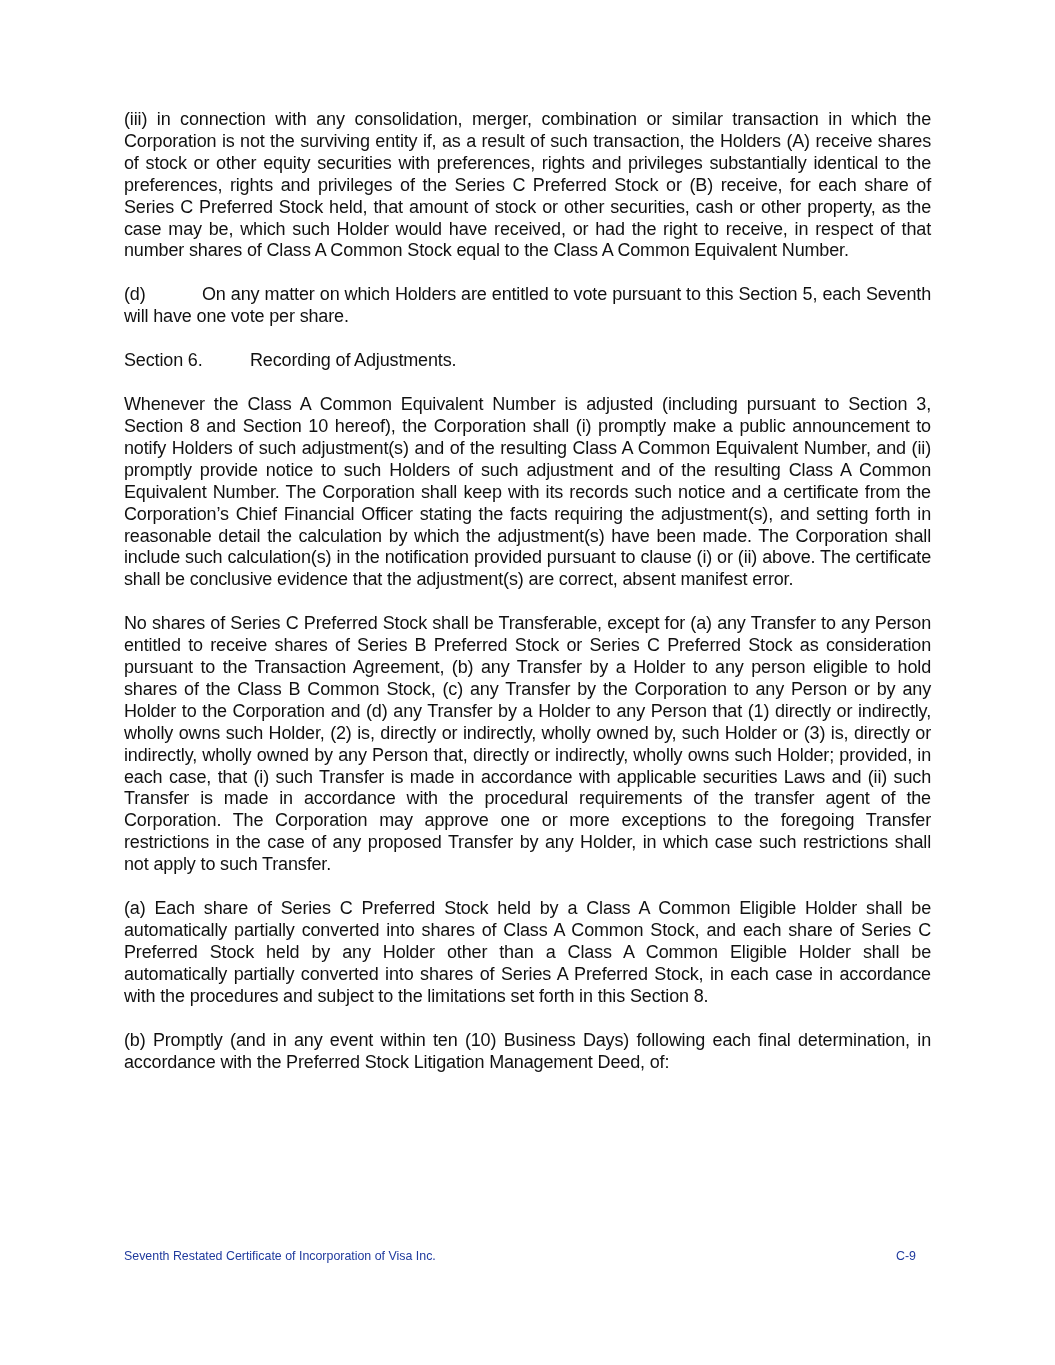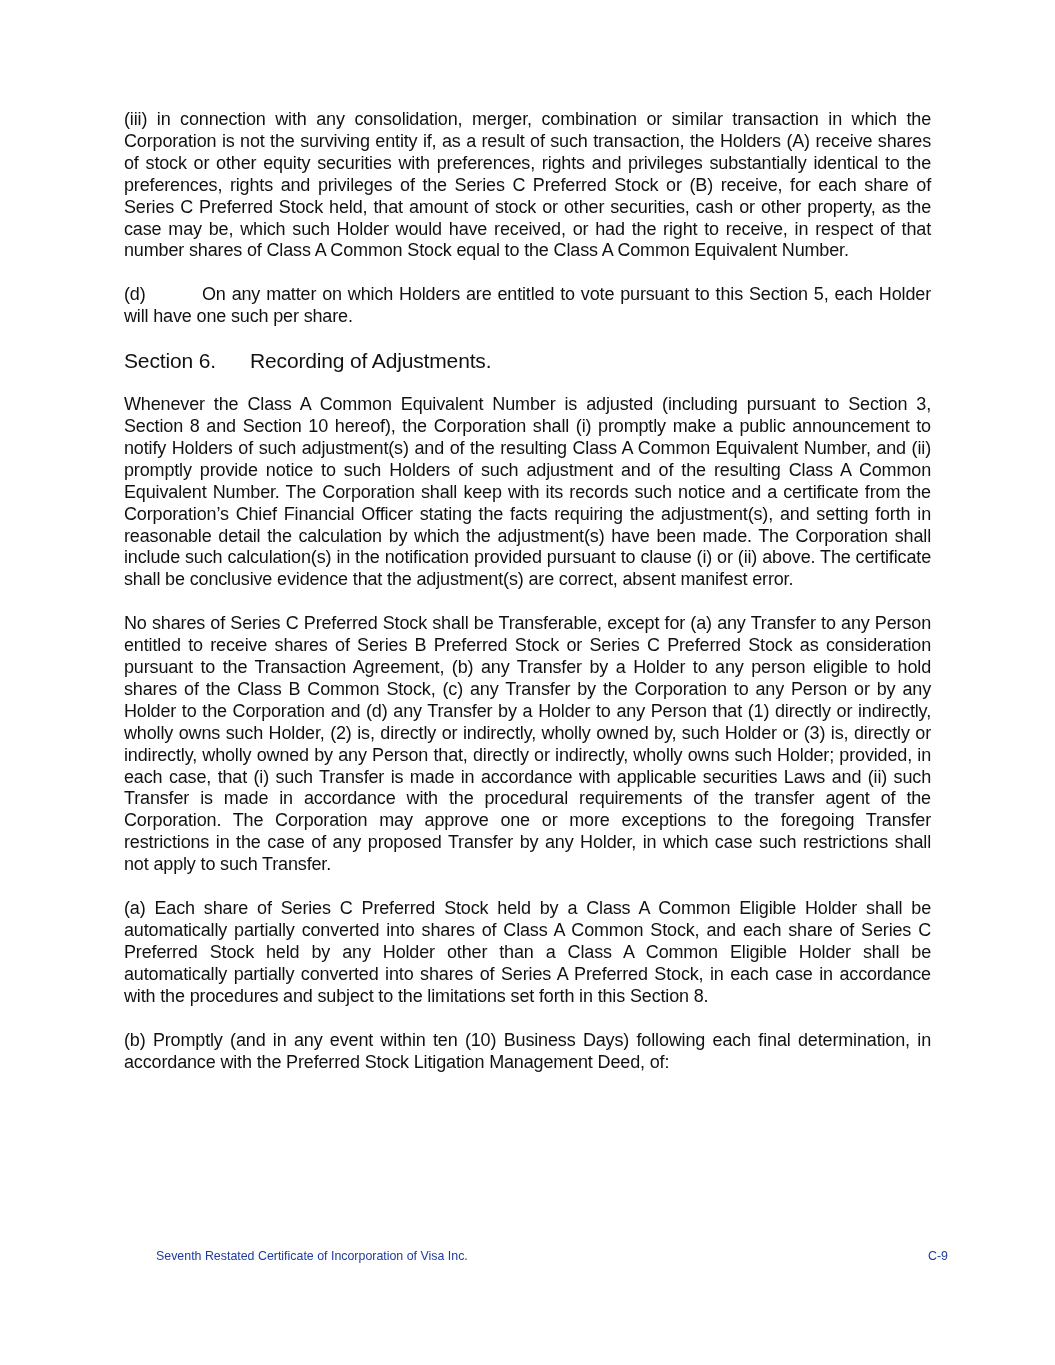--- a/index.html
+++ b/index.html
@@ -22,21 +22,21 @@
       width: 807px;
     }
     .para {
       font-size: 18px;
       line-height: 21.9px;
       text-align: justify;
       margin: 0 0 22px 0;
       letter-spacing: -0.15px;
     }
     .heading {
-      font-size: 21px;
+      font-size: 18px;
       line-height: 21.9px;
       margin: 0 0 22px 0;
       display: flex;
       letter-spacing: -0.15px;
     }
     .heading .num {
       display: inline-block;
       width: 126px;
     }
     .label-d {
@@ -44,35 +44,34 @@
       width: 78px;
     }
     .footer {
       position: absolute;
       left: 124px;
       top: 1248px;
       width: 792px;
       font-size: 12.4px;
       line-height: 16px;
       color: #1f3a9e;
-      margin-left: 32px;
     }
     .footer-row {
       display: flex;
       justify-content: space-between;
     }
   </style>
 </head>
 <body>
 
 <div class="page">
 
   <p class="para">(iii) in connection with any consolidation, merger, combination or similar transaction in which the Corporation is not the surviving entity if, as a result of such transaction, the Holders (A) receive shares of stock or other equity securities with preferences, rights and privileges substantially identical to the preferences, rights and privileges of the Series C Preferred Stock or (B) receive, for each share of Series C Preferred Stock held, that amount of stock or other securities, cash or other property, as the case may be, which such Holder would have received, or had the right to receive, in respect of that number shares of Class A Common Stock equal to the Class A Common Equivalent Number.</p>
 
-  <p class="para"><span class="label-d">(d)</span><span>On any matter on which Holders are entitled to vote pursuant to this Section 5, each Holder will have one such per share.</span></p>
+  <p class="para"><span class="label-d">(d)</span><span>On any matter on which Holders are entitled to vote pursuant to this Section 5, each Seventh will have one vote per share.</span></p>
 
   <div class="heading">
     <span class="num">Section 6.</span>
     <span>Recording of Adjustments.</span>
   </div>
 
   <p class="para">Whenever the Class A Common Equivalent Number is adjusted (including pursuant to Section 3, Section 8 and Section 10 hereof), the Corporation shall (i) promptly make a public announcement to notify Holders of such adjustment(s) and of the resulting Class A Common Equivalent Number, and (ii) promptly provide notice to such Holders of such adjustment and of the resulting Class A Common Equivalent Number. The Corporation shall keep with its records such notice and a certificate from the Corporation’s Chief Financial Officer stating the facts requiring the adjustment(s), and setting forth in reasonable detail the calculation by which the adjustment(s) have been made. The Corporation shall include such calculation(s) in the notification provided pursuant to clause (i) or (ii) above. The certificate shall be conclusive evidence that the adjustment(s) are correct, absent manifest error.</p>
 
 
   <p class="para">No shares of Series C Preferred Stock shall be Transferable, except for (a) any Transfer to any Person entitled to receive shares of Series B Preferred Stock or Series C Preferred Stock as consideration pursuant to the Transaction Agreement, (b) any Transfer by a Holder to any person eligible to hold shares of the Class B Common Stock, (c) any Transfer by the Corporation to any Person or by any Holder to the Corporation and (d) any Transfer by a Holder to any Person that (1) directly or indirectly, wholly owns such Holder, (2) is, directly or indirectly, wholly owned by, such Holder or (3) is, directly or indirectly, wholly owned by any Person that, directly or indirectly, wholly owns such Holder; provided, in each case, that (i) such Transfer is made in accordance with applicable securities Laws and (ii) such Transfer is made in accordance with the procedural requirements of the transfer agent of the Corporation. The Corporation may approve one or more exceptions to the foregoing Transfer restrictions in the case of any proposed Transfer by any Holder, in which case such restrictions shall not apply to such Transfer.</p>

